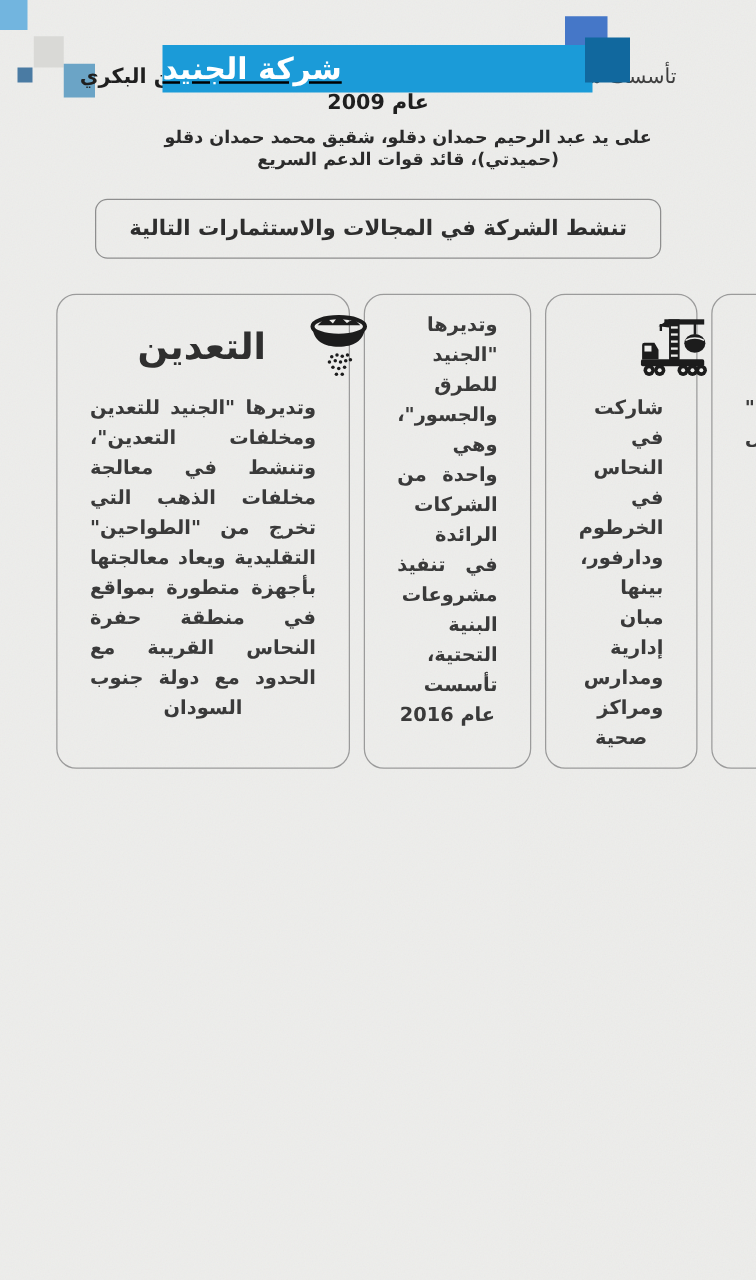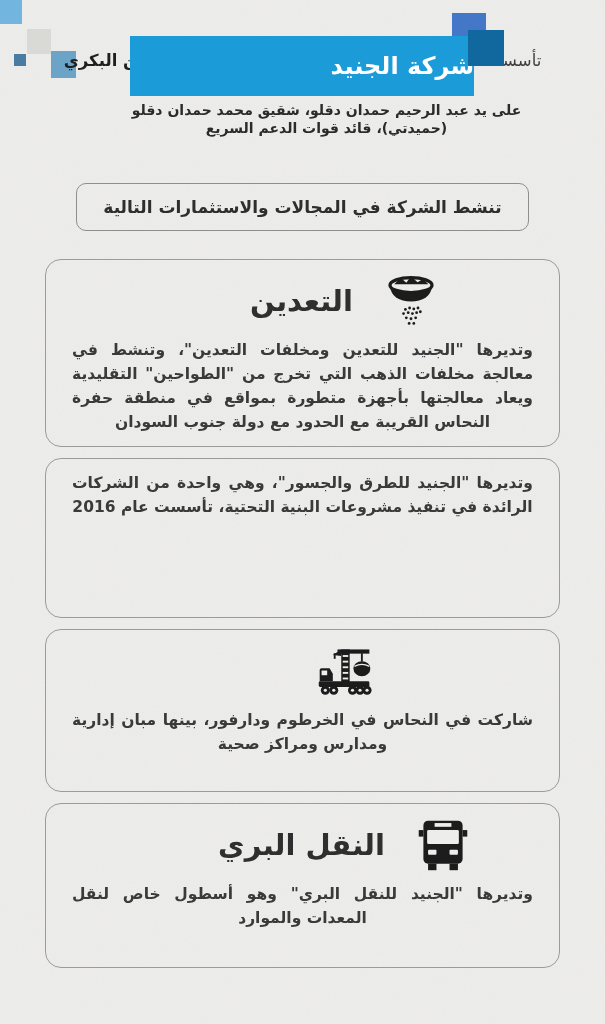--- a/index.html
+++ b/index.html
@@ -9,36 +9,36 @@
 
   
   .sq{position:absolute;}
   .sq-light{left:0;top:0;width:22px;height:24px;background:#72b5df;}
   .sq-gray{left:27px;top:29px;width:24px;height:25px;background:#d9d9d6;}
   .sq-small{left:14px;top:54px;width:12px;height:12px;background:#4a7ba3;}
   .sq-mid{left:51px;top:51px;width:25px;height:27px;background:#6ba4c6;}
   .sq-royal{left:452px;top:13px;width:34px;height:35px;background:#4577c8;z-index:1;}
   .sq-dark{left:468px;top:30px;width:36px;height:36px;background:#11689e;z-index:3;}
 
-  .header-bar{position:absolute;left:130px;top:36px;width:344px;height:60px;background:#1b9bd8;z-index:2;
-    display:flex;align-items:center;justify-content:flex-end;}
+  .header-bar{position:absolute;left:130px;top:36px;width:344px;height:38px;background:#1b9bd8;z-index:2;
+    display:flex;align-items:center;justify-content:flex-start;text-decoration:underline;}
   .header-title{color:#ffffff;font-weight:bold;font-size:24px;direction:rtl;letter-spacing:.5px;}
 
   .content{position:relative;padding-top:50px;z-index:0;}
 
   .intro{direction:rtl;text-align:center;width:505px;margin:0 auto;color:#3f3f3f;}
   .intro-line1{font-size:16.5px;line-height:1.3;}
   .intro-line1 b{color:#1f1f1f;}
   .intro-line2{font-size:14px;font-weight:bold;color:#2b2b2b;margin-top:8px;line-height:1.3;margin-left:48px;}
 
-  .label-box{direction:rtl;width:fit-content;margin:46px auto 0;padding:13px 26px;
+  .label-box{direction:rtl;width:fit-content;margin:22px auto 0;padding:13px 26px;
     border:1.5px solid #8e8e8e;border-radius:10px;font-weight:bold;font-size:17px;color:#2e2e2e;
     text-align:center;background:transparent;}
 
-  .cards{width:515px;margin:28px auto 0;display:flex;flex-direction:column;gap:11px;}
+  .cards{width:515px;margin:28px auto 0;display:flex;flex-direction:row;gap:11px;}
   .card{border:1.5px solid #9b9b9b;border-radius:16px;padding:8px 22px 12px;box-sizing:border-box;background:transparent;}
   .card-1{min-height:165px;} .card-2{min-height:160px;} .card-3{min-height:163px;} .card-4{min-height:165px;}
   .card-head{display:flex;align-items:center;justify-content:center;gap:30px;height:66px;transform:translateX(42px);}
   .card-title{font-size:29px;font-weight:bold;color:#2f2f2f;direction:rtl;white-space:nowrap;}
   .card-icon{flex:0 0 auto;display:flex;align-items:center;}
   .card-body{direction:rtl;text-align:justify;text-align-last:center;font-size:15.5px;font-weight:bold;
     color:#3a3a3a;line-height:1.55;margin-top:4px;padding:0 4px;}
 </style>
 </head>
 <body>

